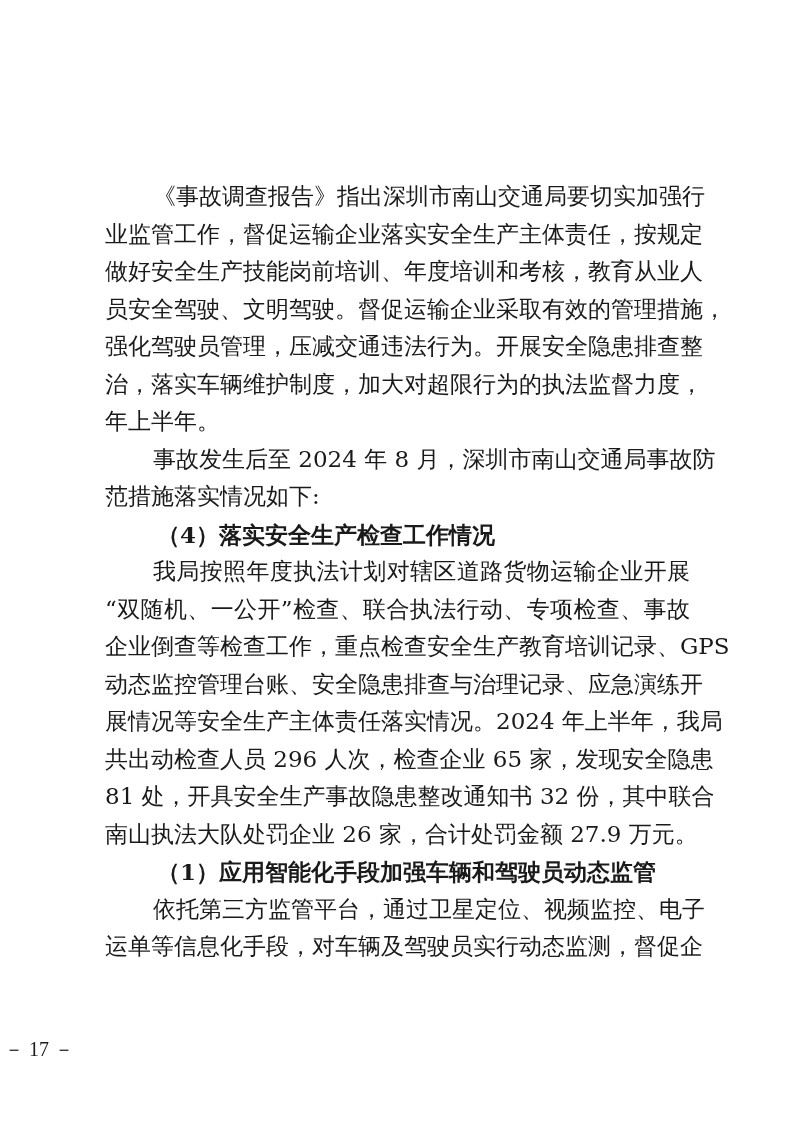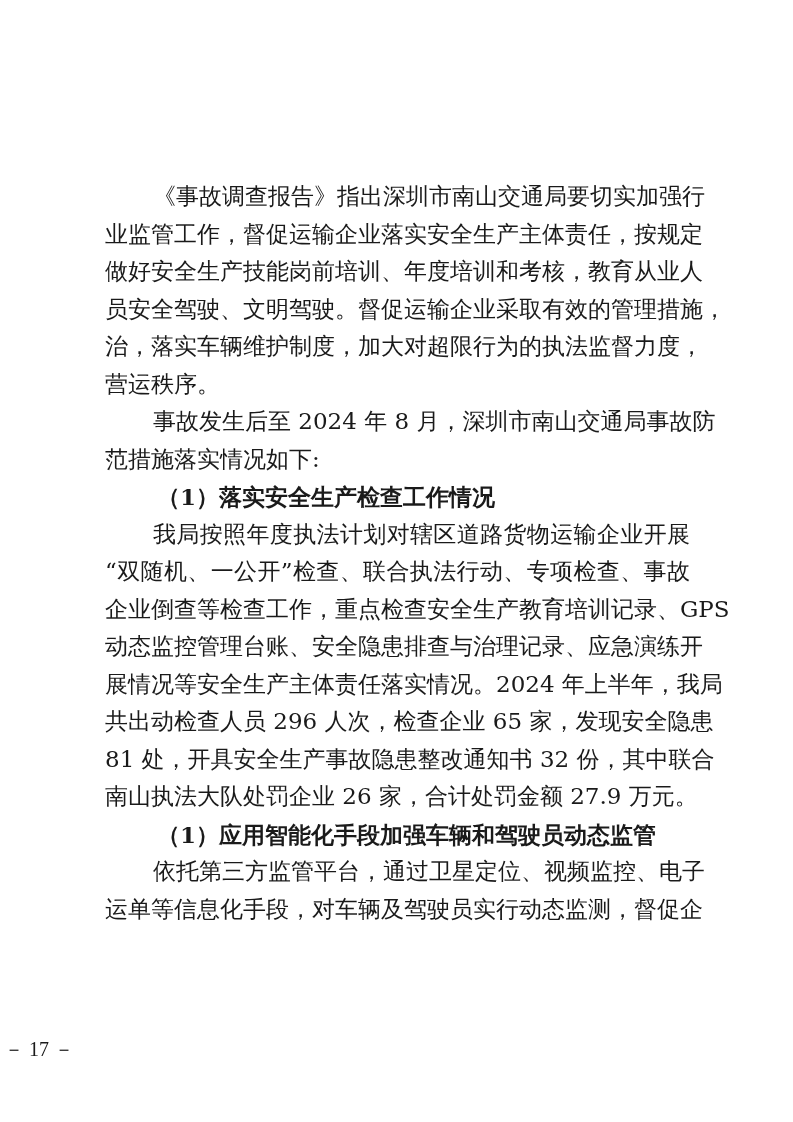--- a/index.html
+++ b/index.html
@@ -18,30 +18,31 @@
 </head>
 <body>
 
 <div class="page">
 
   <div>
     <span class="line indent">《事故调查报告》指出深圳市南山交通局要切实加强行</span>
     <span class="line">业监管工作，督促运输企业落实安全生产主体责任，按规定</span>
     <span class="line">做好安全生产技能岗前培训、年度培训和考核，教育从业人</span>
     <span class="line">员安全驾驶、文明驾驶。督促运输企业采取有效的管理措施，</span>
+    <span class="line">强化驾驶员管理，压减交通违法行为。开展安全隐患排查整</span>
     <span class="line">治，落实车辆维护制度，加大对超限行为的执法监督力度，</span>
-    <span class="line last">营运秩序。</span>
+    <span class="line last">年上半年。</span>
   </div>
 
   <div>
     <span class="line indent">事故发生后至 2024 年 8 月，深圳市南山交通局事故防</span>
     <span class="line last">范措施落实情况如下:</span>
   </div>
 
-  <span class="line heading h-indent">（1）落实安全生产检查工作情况</span>
+  <span class="line heading h-indent">（4）落实安全生产检查工作情况</span>
 
   <div>
     <span class="line indent">我局按照年度执法计划对辖区道路货物运输企业开展</span>
     <span class="line">“双随机、一公开”检查、联合执法行动、专项检查、事故</span>
     <span class="line">企业倒查等检查工作，重点检查安全生产教育培训记录、GPS</span>
     <span class="line">动态监控管理台账、安全隐患排查与治理记录、应急演练开</span>
     <span class="line">展情况等安全生产主体责任落实情况。2024 年上半年，我局</span>
     <span class="line">共出动检查人员 296 人次，检查企业 65 家，发现安全隐患</span>
     <span class="line">81 处，开具安全生产事故隐患整改通知书 32 份，其中联合</span>
     <span class="line last">南山执法大队处罚企业 26 家，合计处罚金额 27.9 万元。</span>

